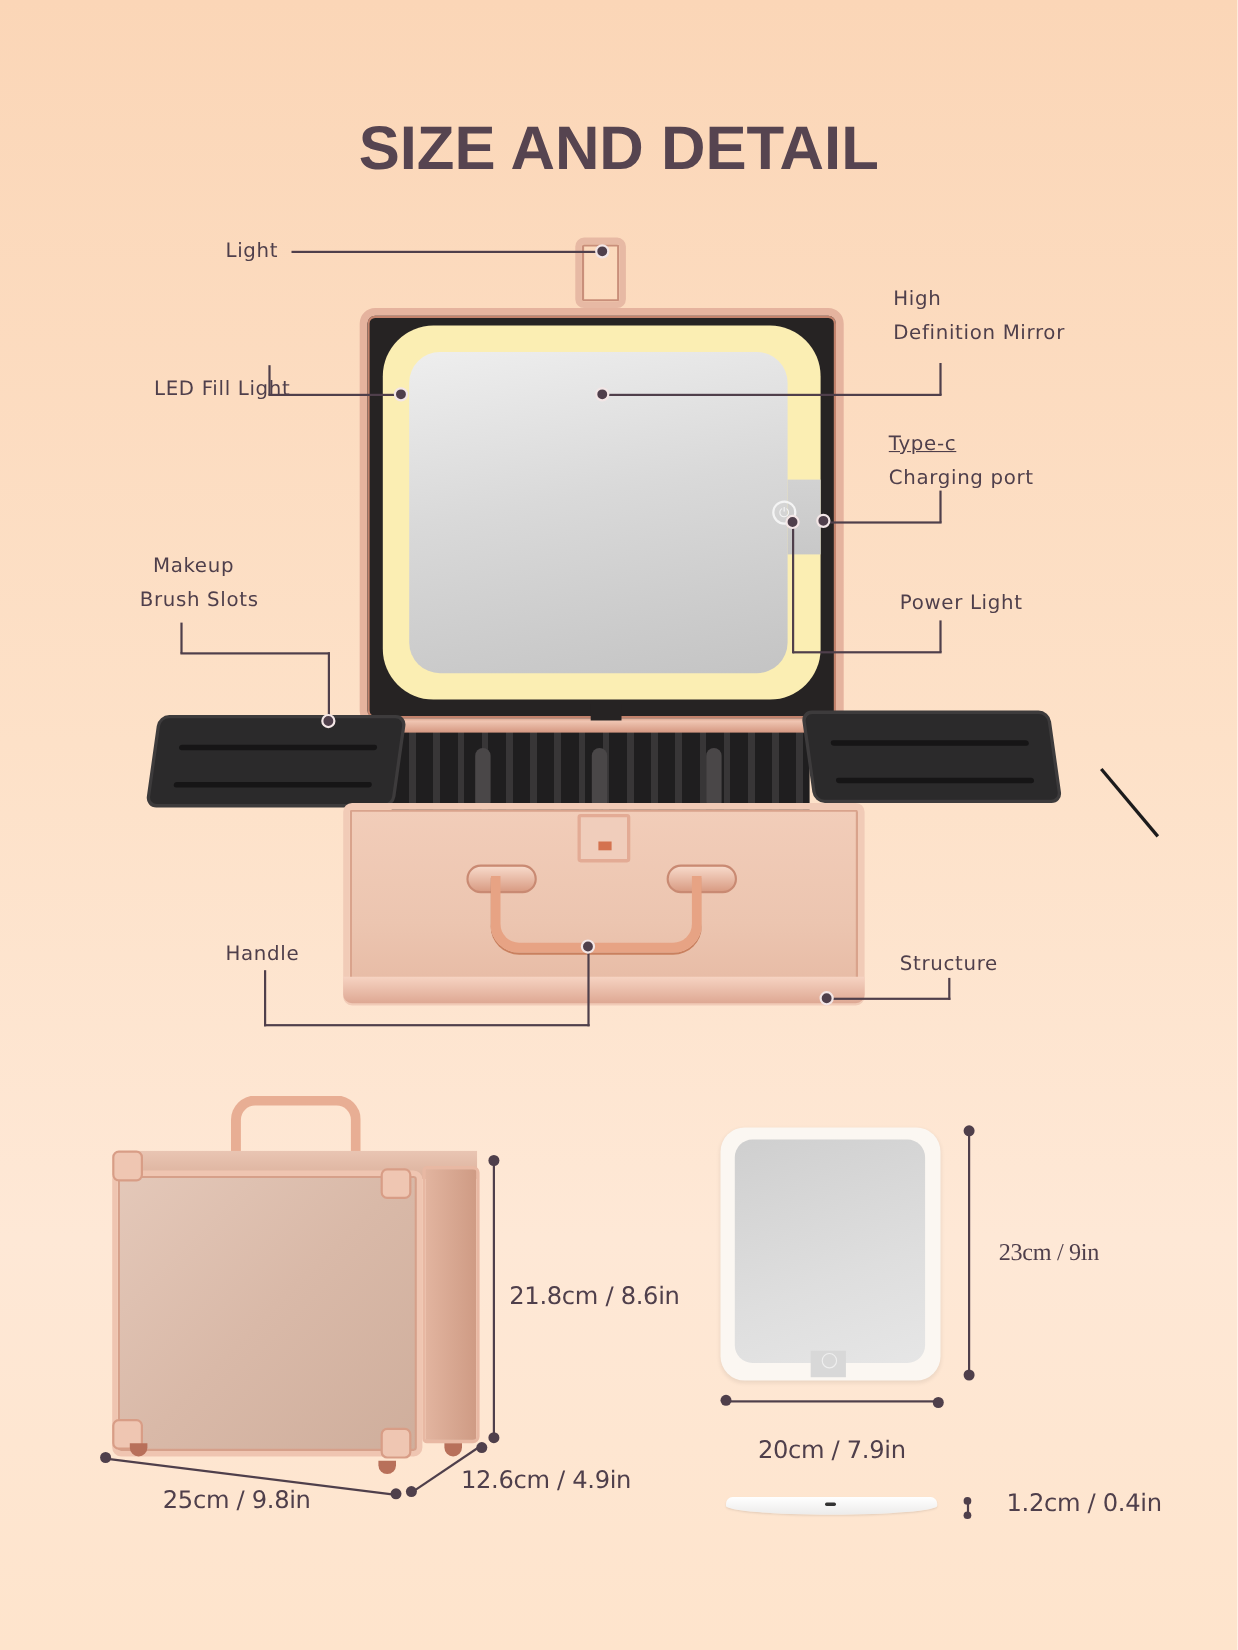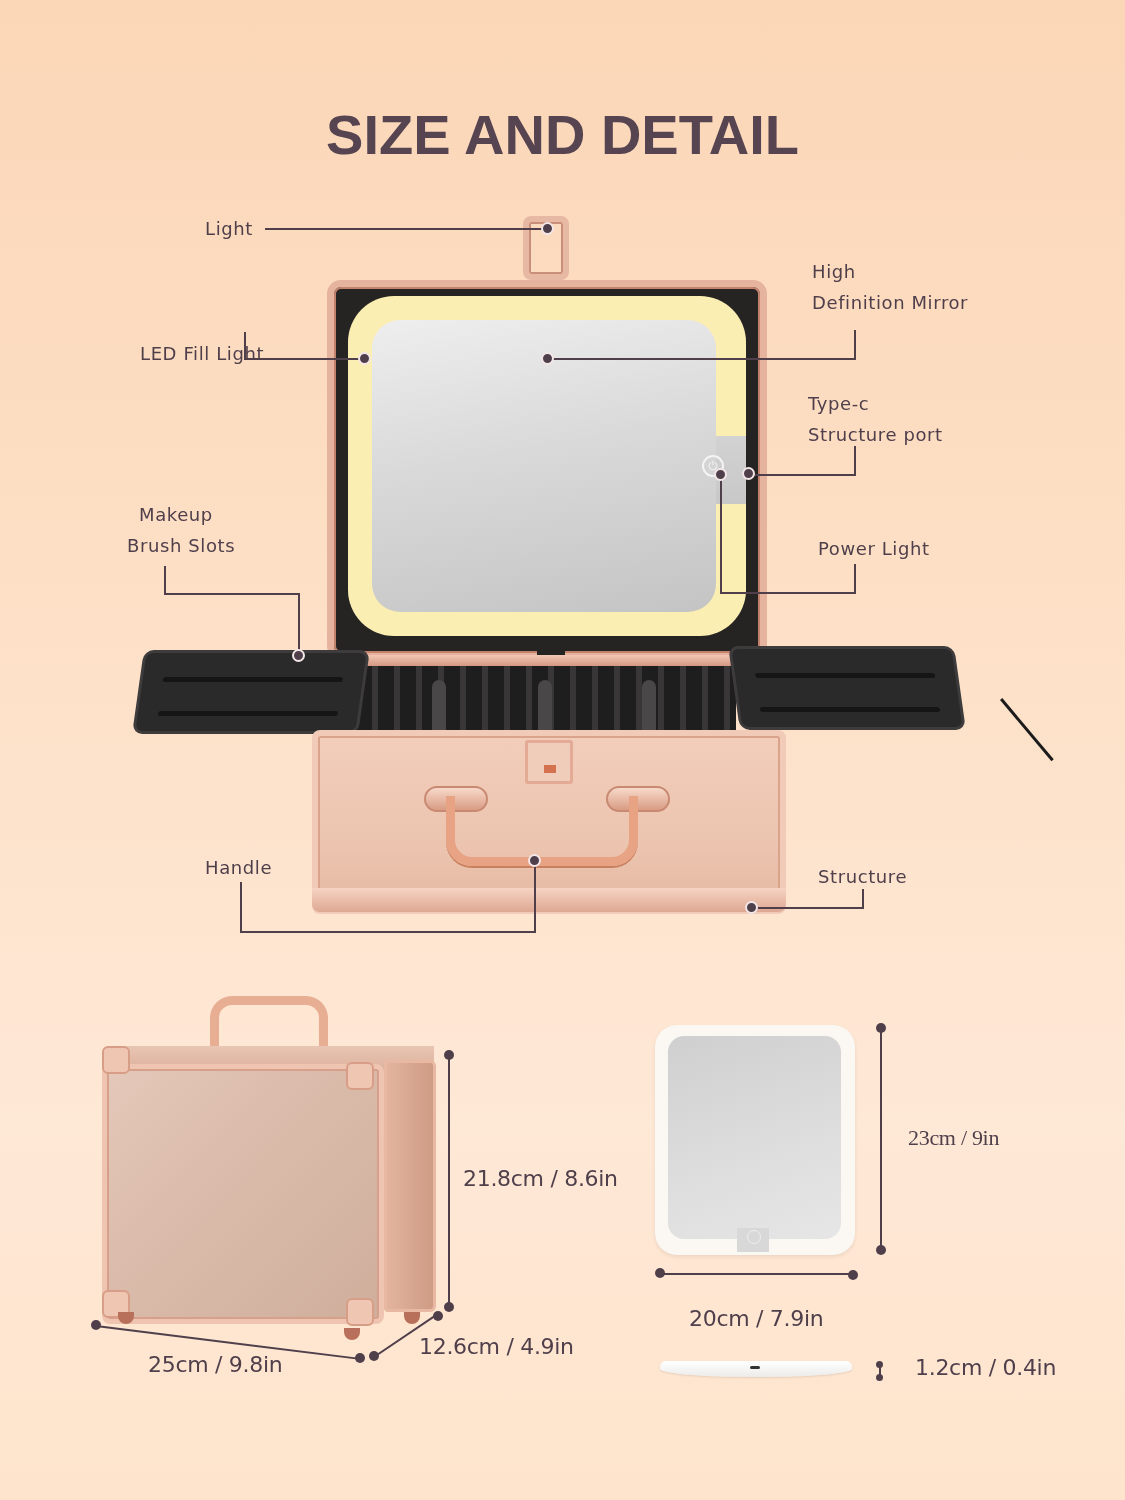--- a/index.html
+++ b/index.html
@@ -194,22 +194,22 @@
 <div class="line" style="left:244px; top:332px; width:2px; height:27px;"></div>
 <div class="line" style="left:244px; top:358px; width:120px; height:2px;"></div>
 <div class="dot" style="left:358px; top:352px;"></div>
 
 <div class="label" style="left:812px; top:256px;">High</div>
 <div class="label" style="left:812px; top:287px;">Definition Mirror</div>
 <div class="line" style="left:854px; top:330px; width:2px; height:29px;"></div>
 <div class="line" style="left:548px; top:358px; width:308px; height:2px;"></div>
 <div class="dot" style="left:541px; top:352px;"></div>
 
-<div class="label" style="left:808px; top:388px;">Type-c</div>
-<div class="label" style="left:808px; top:419px;">Structure port</div>
+<div class="label" style="left:808px; top:388px;text-decoration:underline;">Type-c</div>
+<div class="label" style="left:808px; top:419px;">Charging port</div>
 <div class="line" style="left:854px; top:446px; width:2px; height:29px;"></div>
 <div class="line" style="left:750px; top:474px; width:106px; height:2px;"></div>
 <div class="dot" style="left:742px; top:467px;"></div>
 
 <div class="label" style="left:818px; top:533px;">Power Light</div>
 <div class="line" style="left:854px; top:564px; width:2px; height:29px;"></div>
 <div class="line" style="left:721px; top:592px; width:135px; height:2px;"></div>
 <div class="line" style="left:720px; top:476px; width:2px; height:118px;"></div>
 <div class="dot" style="left:714px; top:468px;"></div>
 

